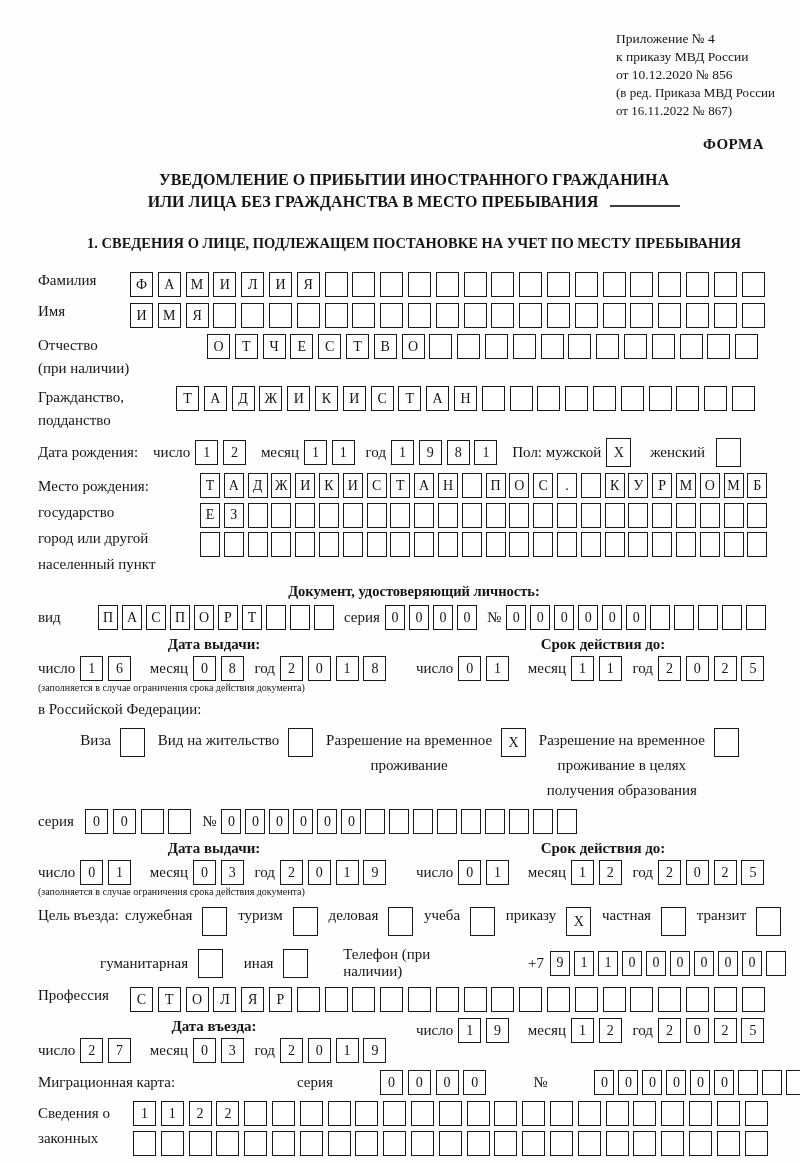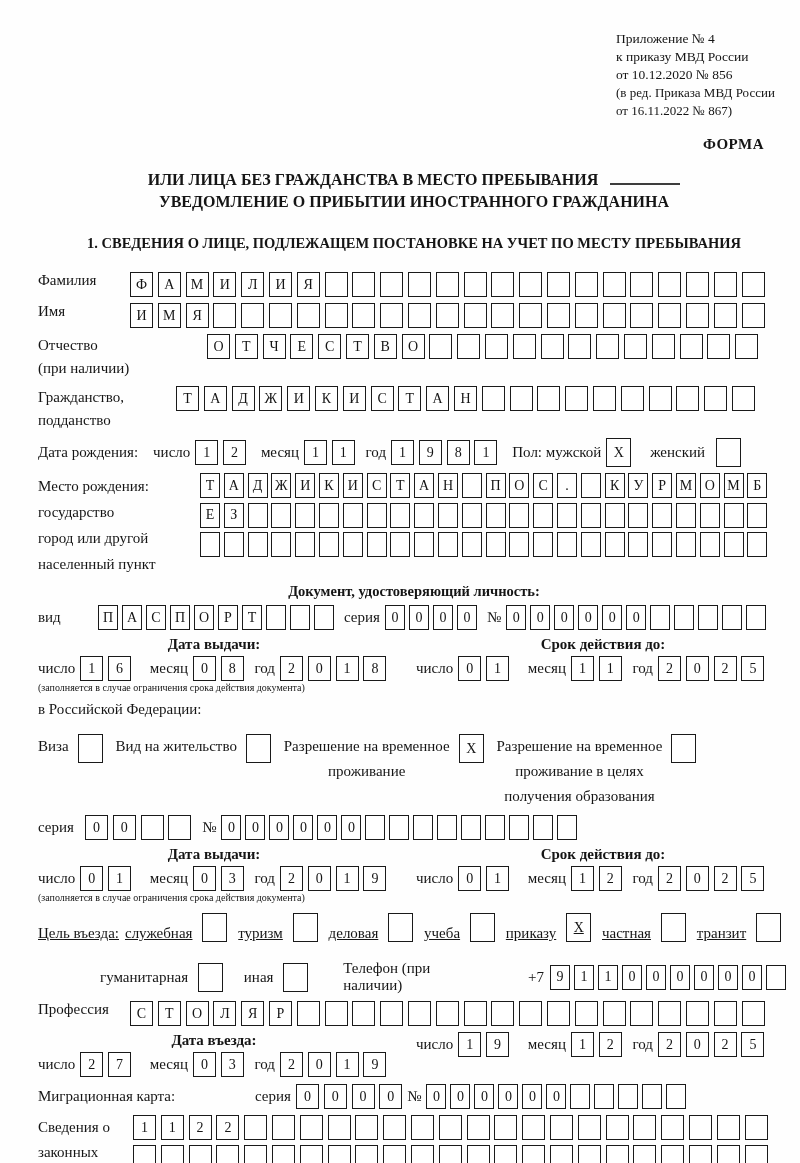--- a/index.html
+++ b/index.html
@@ -48,49 +48,49 @@
   .doc-header { text-align: center; font-weight: bold; font-size: 14.5px; margin: 4px 0 5px; }
 
   .dcols { display: flex; margin-top: 2px; }
   .dl { width: 352px; flex: none; }
   .dr { flex: 1; padding-left: 26px; }
   .dhead { text-align: center; margin-bottom: 3px; font-weight: bold; }
   .dfl { display: flex; align-items: center; }
   .vnote { text-align: left; font-size: 10px; margin: 1px 2px 3px 0; }
 
   .res-text { line-height: 27px; margin-top: 3px; }
-  .permits { display: flex; justify-content: flex-start; align-items: flex-start; margin-top: 11px; padding-right: 4px; gap: 8px; }
+  .permits { display: flex; justify-content: center; align-items: flex-start; margin-top: 5px; padding-right: 4px; gap: 8px; }
   .pgroup { display: flex; align-items: flex-start; }
   .plabel { text-align: center; line-height: 25px; margin-right: 9px; }
-  .purpose { display: flex; align-items: flex-end; justify-content: space-between; margin-top: 10px; padding-right: 4px; text-decoration: underline; }
+  .purpose { display: flex; align-items: flex-start; justify-content: space-between; margin-top: 10px; padding-right: 4px; }
   .purpose .cb { margin-left: 4px; }
-  .hrow { display: flex; align-items: center; margin: 18px 0 7px 62px; }
+  .hrow { display: flex; align-items: center; margin: 10px 0 7px 62px; }
 </style>
 </head>
 <body>
 
 <div>
 
   <div class="ref">
     <div>Приложение № 4</div>
     <div>к приказу МВД России</div>
     <div>от 10.12.2020 № 856</div>
     <div class="amend">
       <div>(в ред. Приказа МВД России</div>
       <div>от 16.11.2022 № 867)</div>
     </div>
   </div>
 
   <div class="form-word">ФОРМА</div>
 
   <div class="title">
+    <div>УВЕДОМЛЕНИЕ О ПРИБЫТИИ ИНОСТРАННОГО ГРАЖДАНИНА</div>
     <div>
       <span>ИЛИ ЛИЦА БЕЗ ГРАЖДАНСТВА В МЕСТО ПРЕБЫВАНИЯ</span><span class="blank-line"></span>
     </div>
-    <div>УВЕДОМЛЕНИЕ О ПРИБЫТИИ ИНОСТРАННОГО ГРАЖДАНИНА</div>
   </div>
 
   <div class="section-head">1. СВЕДЕНИЯ О ЛИЦЕ, ПОДЛЕЖАЩЕМ ПОСТАНОВКЕ НА УЧЕТ ПО МЕСТУ ПРЕБЫВАНИЯ</div>
 
   <div class="form">
 
     <div class="row">
       <span class="lbl w92">Фамилия</span>
       <span class="boxes">
           <span class="cell">Ф</span>
@@ -651,21 +651,21 @@
           <span class="boxes">
               <span class="cell">2</span>
               <span class="cell">0</span>
               <span class="cell">2</span>
               <span class="cell">5</span>
             </span>
         </div>
       </div>
     </div>
 
-    <div class="row vmid" style="margin-top:7px;">
+    <div class="row vmid" style="margin-top:7px;gap:42px;">
       <span class="lbl w217">Миграционная карта:</span>
       <span class="t">серия</span>
       <span class="boxes">
           <span class="cell">0</span>
           <span class="cell">0</span>
           <span class="cell">0</span>
           <span class="cell">0</span>
         </span>
       <span class="t">№</span>
       <span class="boxes md">

